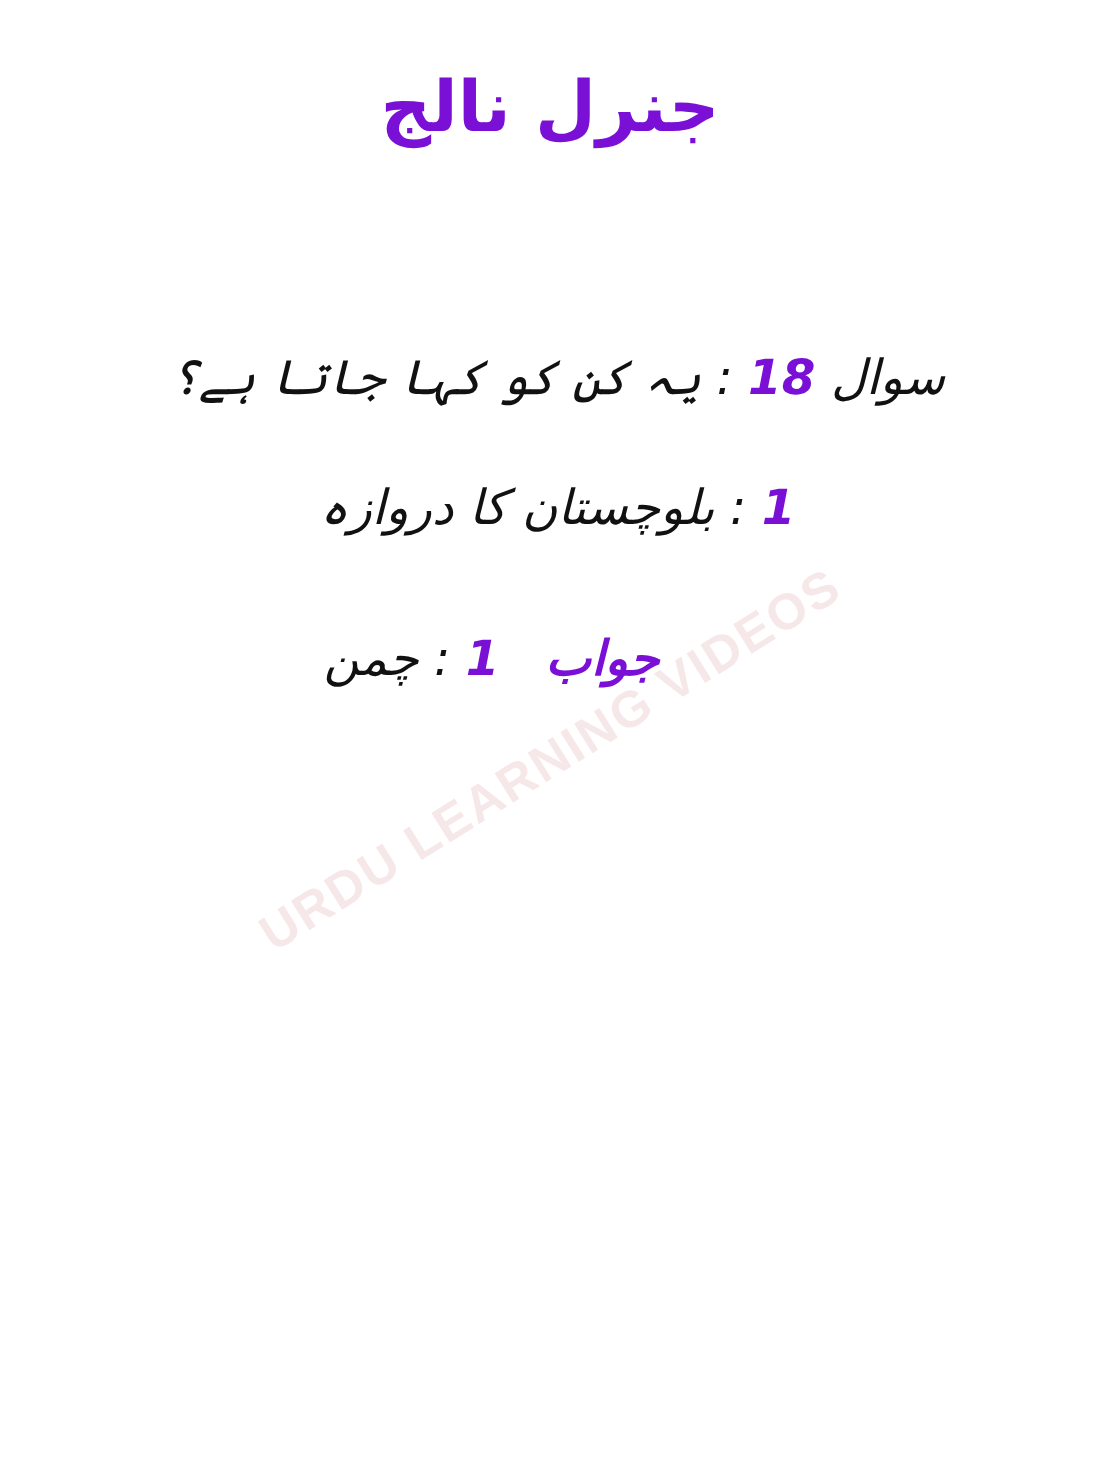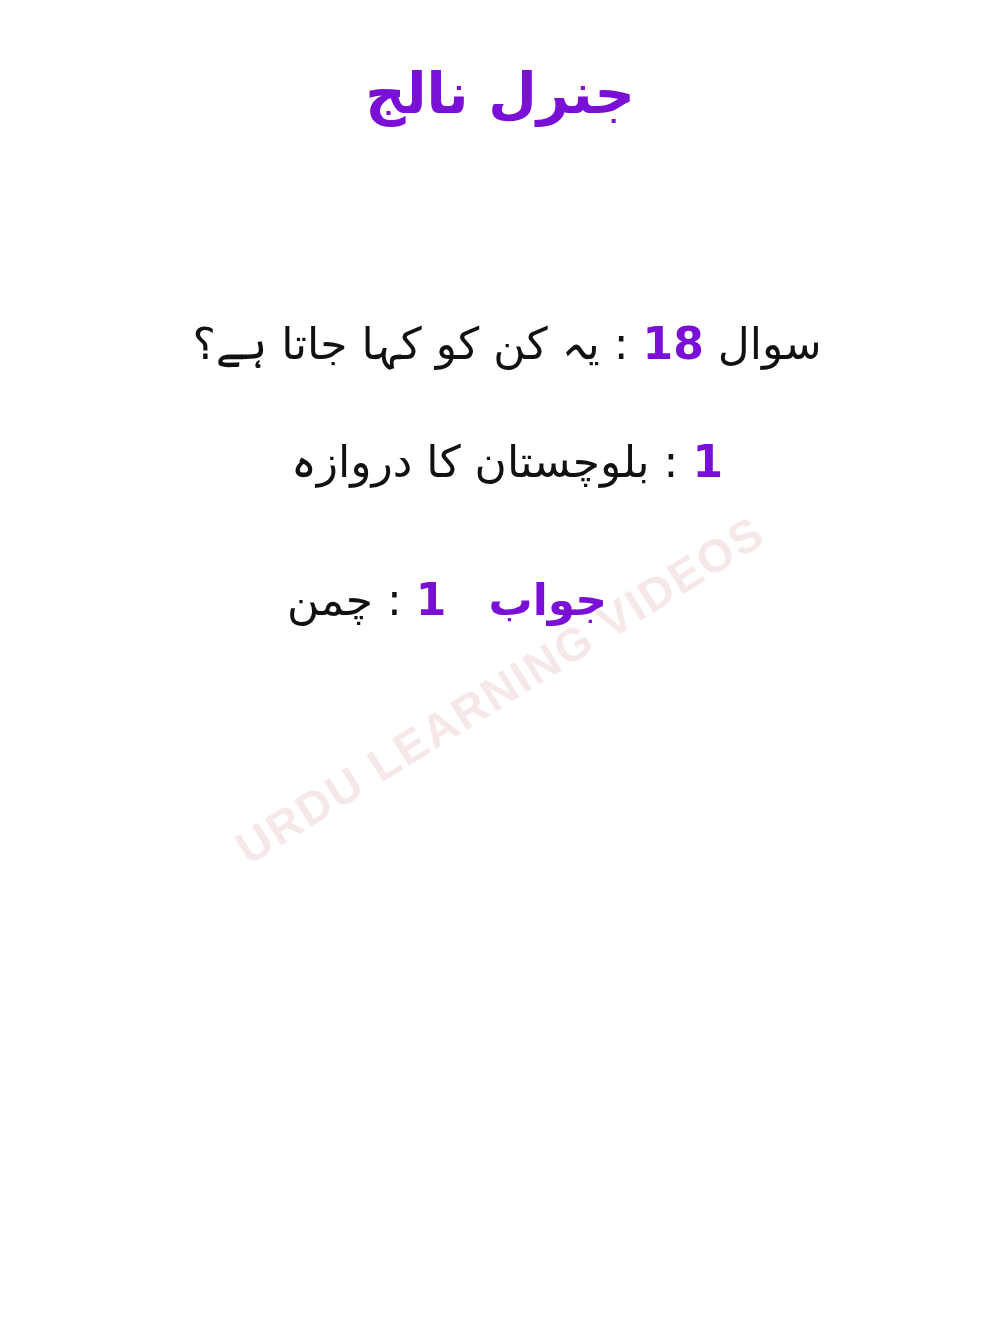--- a/index.html
+++ b/index.html
@@ -40,36 +40,37 @@
     font-family: "Liberation Sans", sans-serif;
   }
 
   .title {
     position: absolute;
     top: 62px;
     left: 0;
     width: 100%;
     text-align: center;
     color: #7a0fd6;
-    font-size: 56px;
+    font-size: 64px;
     font-weight: bold;
     line-height: 1.15;
     direction: rtl;
     font-family: "DejaVu Sans", "Liberation Sans", sans-serif;
   }
 
   .content {
     position: absolute;
     top: 310px;
     right: 0;
     width: 100%;
     padding: 0 70px 0 84px;
     box-sizing: border-box;
     direction: rtl;
     text-align: center;
+    font-style: italic;
   }
 
   .line {
     direction: rtl;
     text-align: center;
     color: #111111;
     font-size: 44px;
     line-height: 1.55;
     margin-bottom: 44px;
     white-space: nowrap;

